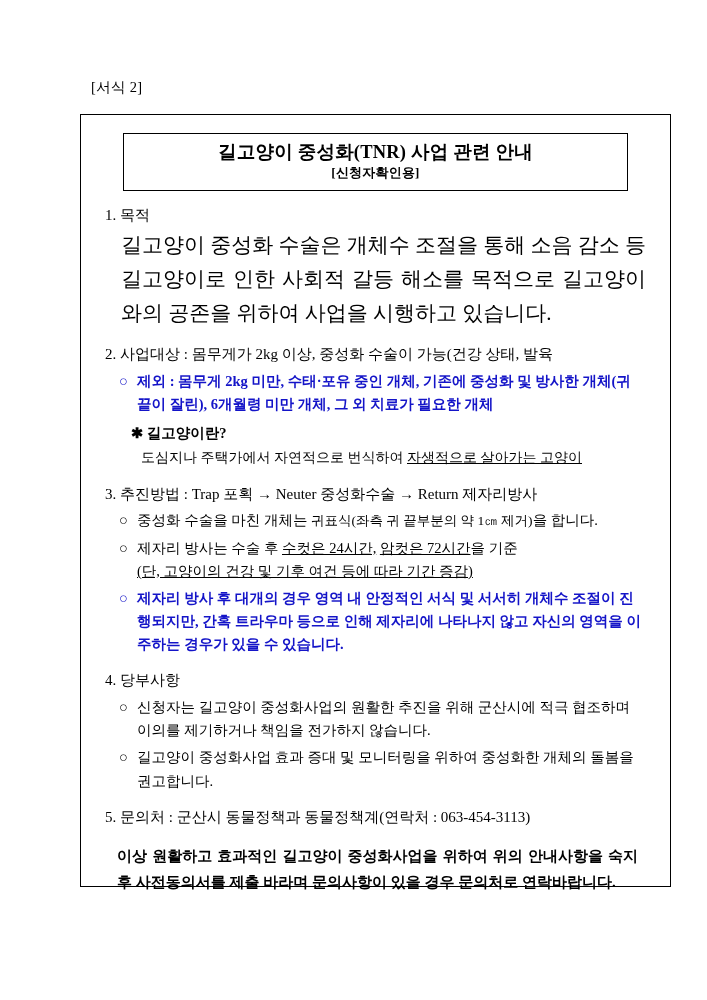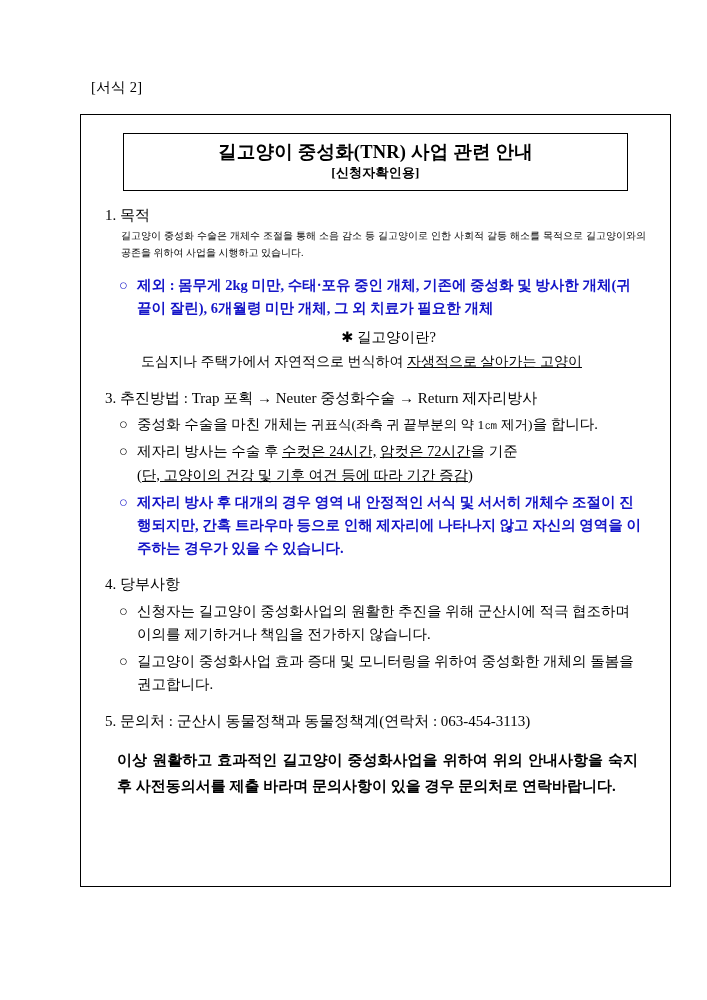--- a/index.html
+++ b/index.html
@@ -62,21 +62,21 @@
     padding: 0 6px;
   }
   .sec {
     margin-top: 13px;
   }
   .sec-head {
     font-size: 15px;
     line-height: 1.5;
   }
   .para {
-    font-size: 10px;
+    font-size: 21px;
     line-height: 1.62;
     margin-top: 2px;
     padding-left: 16px;
     text-align: justify;
   }
   .bullet-row {
     display: flex;
     font-size: 14.5px;
     line-height: 1.6;
     margin-top: 4px;
@@ -91,25 +91,24 @@
   }
   .blue {
     color: #1414c8;
     font-weight: bold;
   }
   .uline {
     text-decoration: underline;
   }
   .star-row {
     font-size: 14.5px;
-    font-weight: normal;
+    font-weight: bold;
     line-height: 1.6;
     padding-left: 26px;
     margin-top: 6px;
-    text-align: center;
   }
   .star-sub {
     font-size: 14px;
     font-weight: normal;
     line-height: 1.6;
     padding-left: 36px;
     margin-top: 2px;
   }
   .small {
     font-size: 13.5px;
@@ -141,20 +140,24 @@
 
       <div class="sec">
         <div class="sec-head">
           <span>1.</span>
           <span>목적</span>
         </div>
         <div class="para">길고양이 중성화 수술은 개체수 조절을 통해 소음 감소 등 길고양이로 인한 사회적 갈등 해소를 목적으로 길고양이와의 공존을 위하여 사업을 시행하고 있습니다.</div>
       </div>
 
       <div class="sec">
+        <div class="sec-head">
+          <span>2.</span>
+          <span>사업대상 : 몸무게가 2kg 이상, 중성화 수술이 가능(건강 상태, 발육</span>
+        </div>
 
         <div class="bullet-row">
           <div class="bullet-mark blue">○</div>
           <div class="bullet-text blue">제외 : 몸무게 2kg 미만, 수태·포유 중인 개체, 기존에 중성화 및 방사한 개체(귀 끝이 잘린), 6개월령 미만 개체, 그 외 치료가 필요한 개체</div>
         </div>
 
         <div class="star-row">✱ 길고양이란?</div>
         <div class="star-sub"><span>도심지나 주택가에서 자연적으로 번식하여 </span><span class="uline">자생적으로 살아가는 고양이</span></div>
       </div>
 

